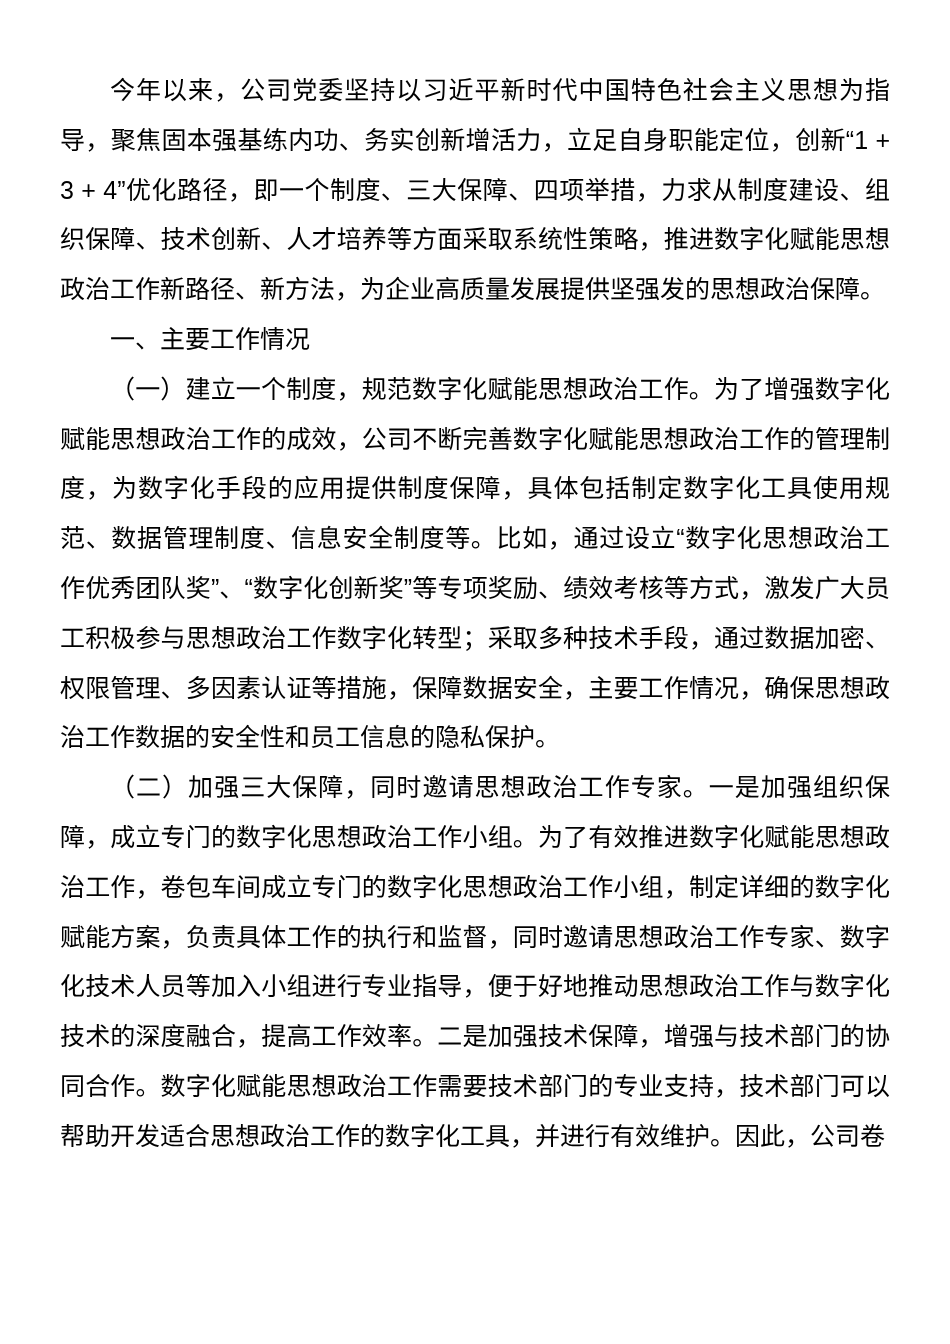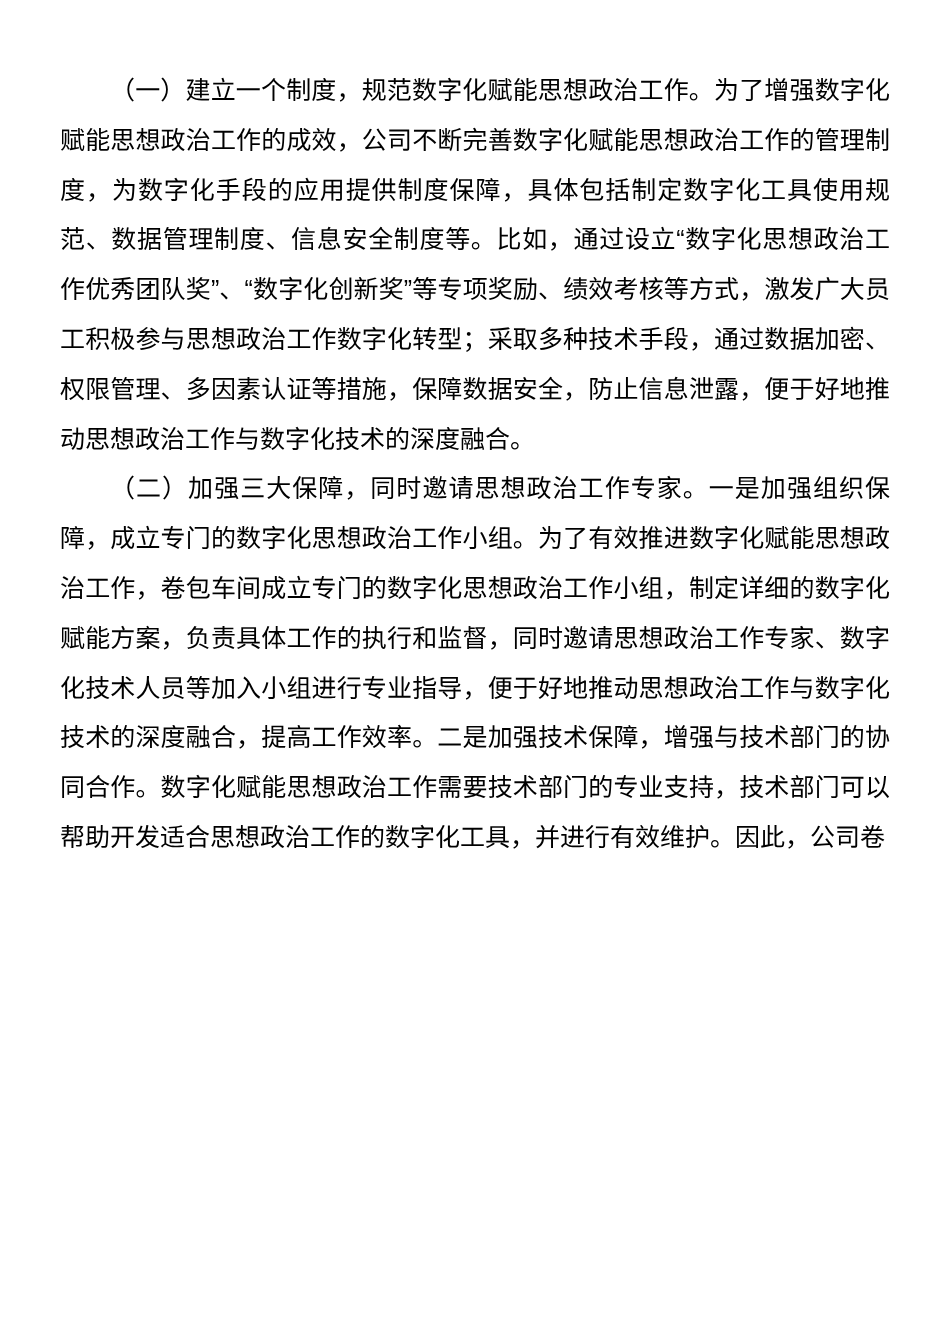--- a/index.html
+++ b/index.html
@@ -39,16 +39,18 @@
   }
   .doc-body p span.bold {
     font-weight: normal;
   }
 </style>
 </head>
 <body>
 
 <div class="page">
   <div class="doc-body">
-      <p><span>（一）建立一个制度，规范数字化赋能思想政治工作。为了增强数字化赋能思想政治工作的成效，公司不断完善数字化赋能思想政治工作的管理制度，为数字化手段的应用提供制度保障，具体包括制定数字化工具使用规范、数据管理制度、信息安全制度等。比如，通过设立“数字化思想政治工作优秀团队奖”、“数字化创新奖”等专项奖励、绩效考核等方式，激发广大员工积极参与思想政治工作数字化转型；采取多种技术手段，通过数据加密、权限管理、多因素认证等措施，保障数据安全，防止信息泄露，便于好地推动思想政治工作与数字化技术的深度融合。</span></p>
+      <p><span>今年以来，公司党委坚持以习近平新时代中国特色社会主义思想为指导，聚焦固本强基练内功、务实创新增活力，立足自身职能定位，创新“1 + 3 + 4”优化路径，即一个制度、三大保障、四项举措，力求从制度建设、组织保障、技术创新、人才培养等方面采取系统性策略，推进数字化赋能思想政治工作新路径、新方法，为企业高质量发展提供坚强发的思想政治保障。</span></p>
+      <p><span>一、主要工作情况</span></p>
+      <p><span>（一）建立一个制度，规范数字化赋能思想政治工作。为了增强数字化赋能思想政治工作的成效，公司不断完善数字化赋能思想政治工作的管理制度，为数字化手段的应用提供制度保障，具体包括制定数字化工具使用规范、数据管理制度、信息安全制度等。比如，通过设立“数字化思想政治工作优秀团队奖”、“数字化创新奖”等专项奖励、绩效考核等方式，激发广大员工积极参与思想政治工作数字化转型；采取多种技术手段，通过数据加密、权限管理、多因素认证等措施，保障数据安全，主要工作情况，确保思想政治工作数据的安全性和员工信息的隐私保护。</span></p>
       <p><span>（二）加强三大保障，同时邀请思想政治工作专家。</span><span class="bold">一是</span><span>加强组织保障，成立专门的数字化思想政治工作小组。为了有效推进数字化赋能思想政治工作，卷包车间成立专门的数字化思想政治工作小组，制定详细的数字化赋能方案，负责具体工作的执行和监督，同时邀请思想政治工作专家、数字化技术人员等加入小组进行专业指导，便于好地推动思想政治工作与数字化技术的深度融合，提高工作效率。</span><span class="bold">二是</span><span>加强技术保障，增强与技术部门的协同合作。数字化赋能思想政治工作需要技术部门的专业支持，技术部门可以帮助开发适合思想政治工作的数字化工具，并进行有效维护。因此，公司卷</span></p>
     </div>
 </div>
 
 </body></html>

